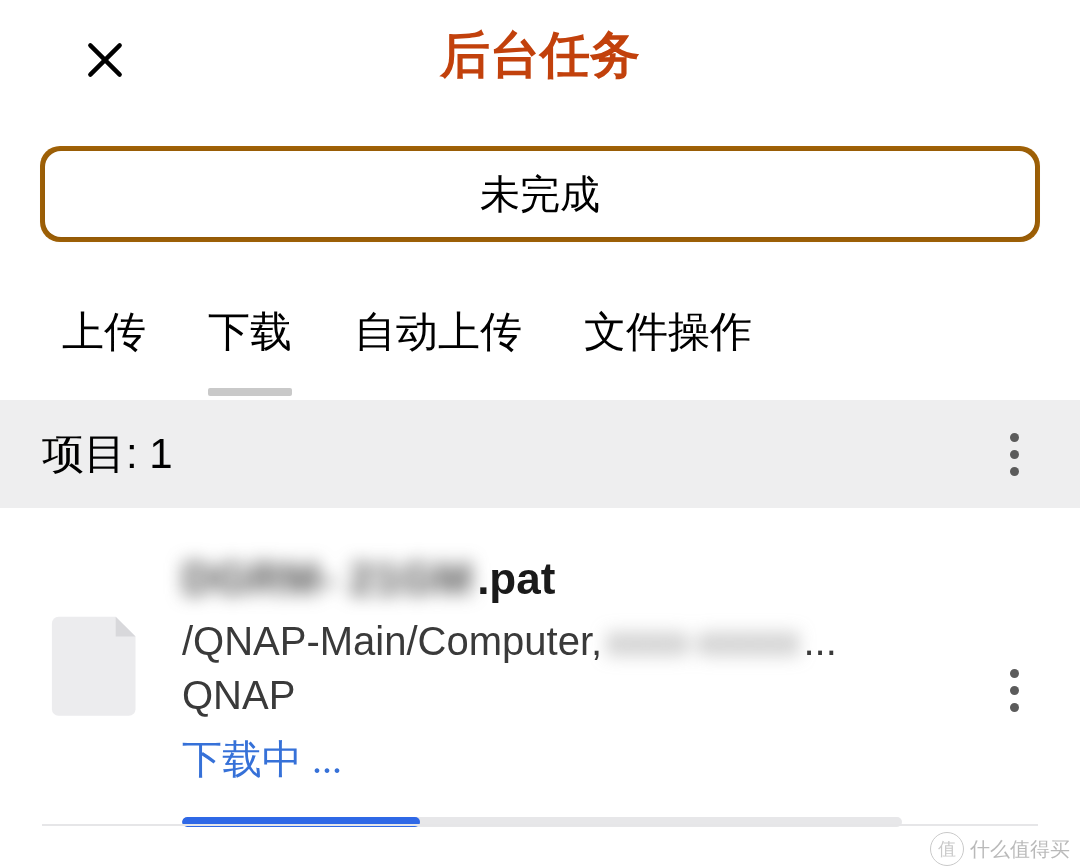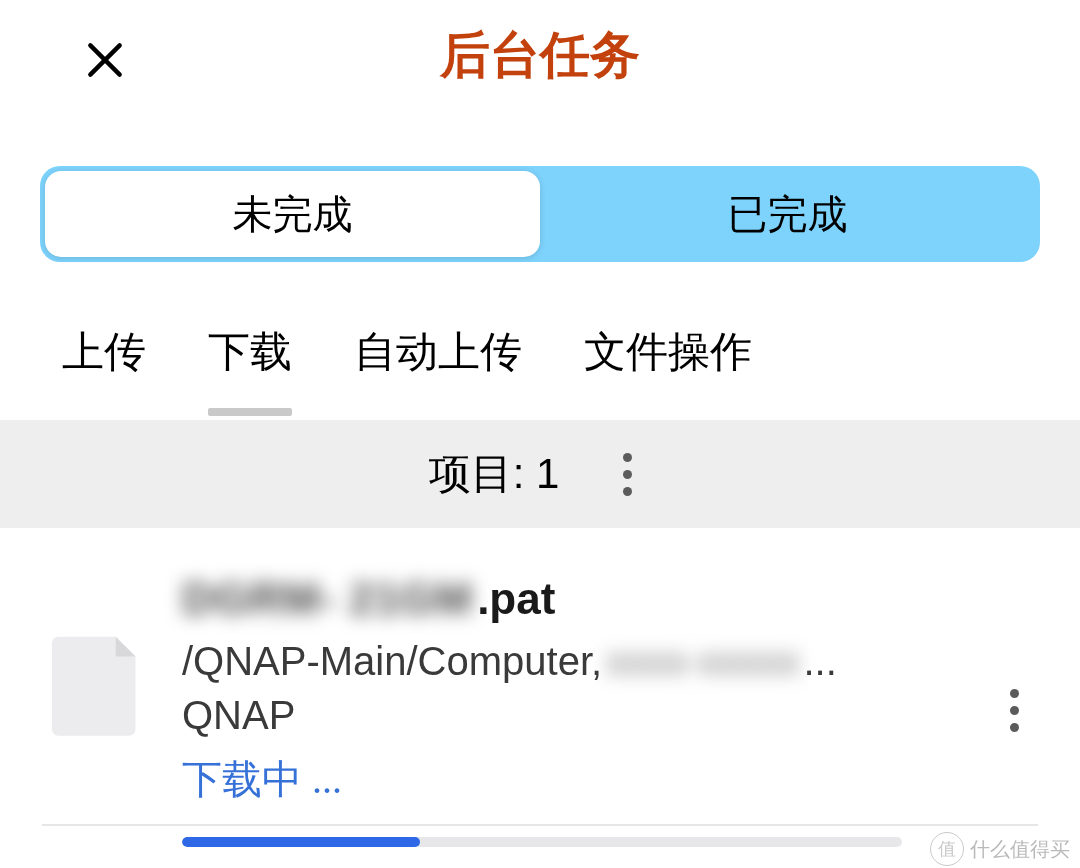--- a/index.html
+++ b/index.html
@@ -31,23 +31,23 @@
     }
     .close-btn svg { width: 44px; height: 44px; }
     .header-title {
       flex: 1;
       text-align: center;
       font-size: 50px;
       font-weight: 600;
       color: #c2410c;
     }
     .segmented {
-      margin: 56px 40px 0 40px;
-      display: flex;
-      background: #7dd3fc;
+      margin: 36px 40px 0 40px;
+      display: flex;
+      background: #a16207;
       border-radius: 20px;
       padding: 5px;
       height: 96px;
     }
     .segmented-item {
       flex: 1;
       display: flex;
       align-items: center;
       justify-content: center;
       font-size: 40px;
@@ -83,21 +83,21 @@
       bottom: 0;
       height: 8px;
       background: #c9c9c9;
       border-radius: 2px;
     }
     .summary-bar {
       background: #eeeeef;
       height: 108px;
       display: flex;
       align-items: center;
-      justify-content: center;
+      justify-content: space-between;
       padding: 0 42px;
       gap: 44px;
     }
     .summary-text { font-size: 42px; color: #000; }
     .kebab {
       width: 48px;
       height: 64px;
       display: flex;
       flex-direction: column;
       align-items: center;
@@ -217,21 +217,20 @@
     <svg viewBox="0 0 24 24" fill="none" stroke="#000" stroke-width="2.4" stroke-linecap="round">
       <line x1="4" y1="4" x2="20" y2="20"></line>
       <line x1="20" y1="4" x2="4" y2="20"></line>
     </svg>
   </div>
   <div class="header-title">后台任务</div>
 </div>
 
 <div class="segmented">
   <div class="segmented-item active">未完成</div>
-  <div class="segmented-item">已完成</div>
 </div>
 
 <div class="subtabs">
   <div class="subtab">上传</div>
   <div class="subtab active">下载</div>
   <div class="subtab">自动上传</div>
   <div class="subtab">文件操作</div>
 </div>
 
 <div class="summary-bar">

